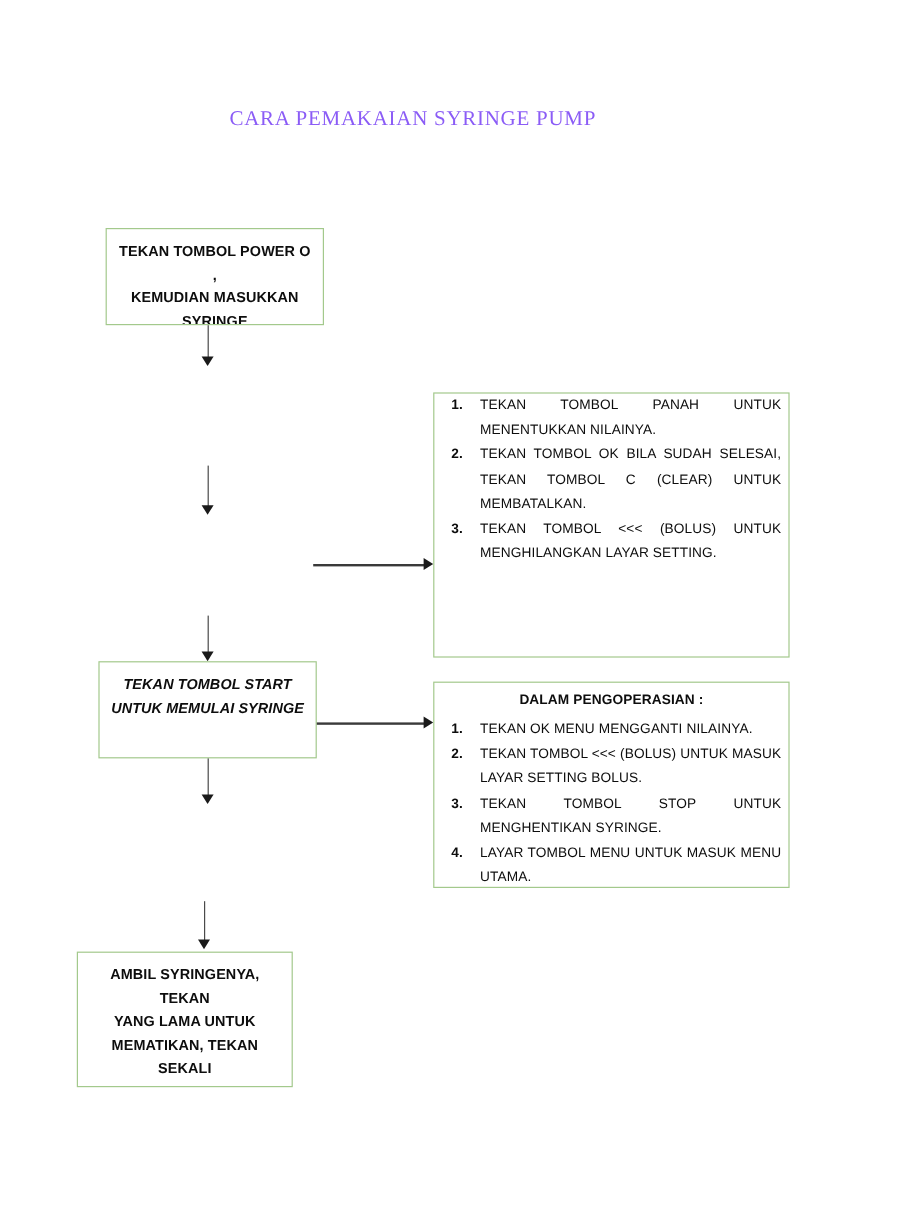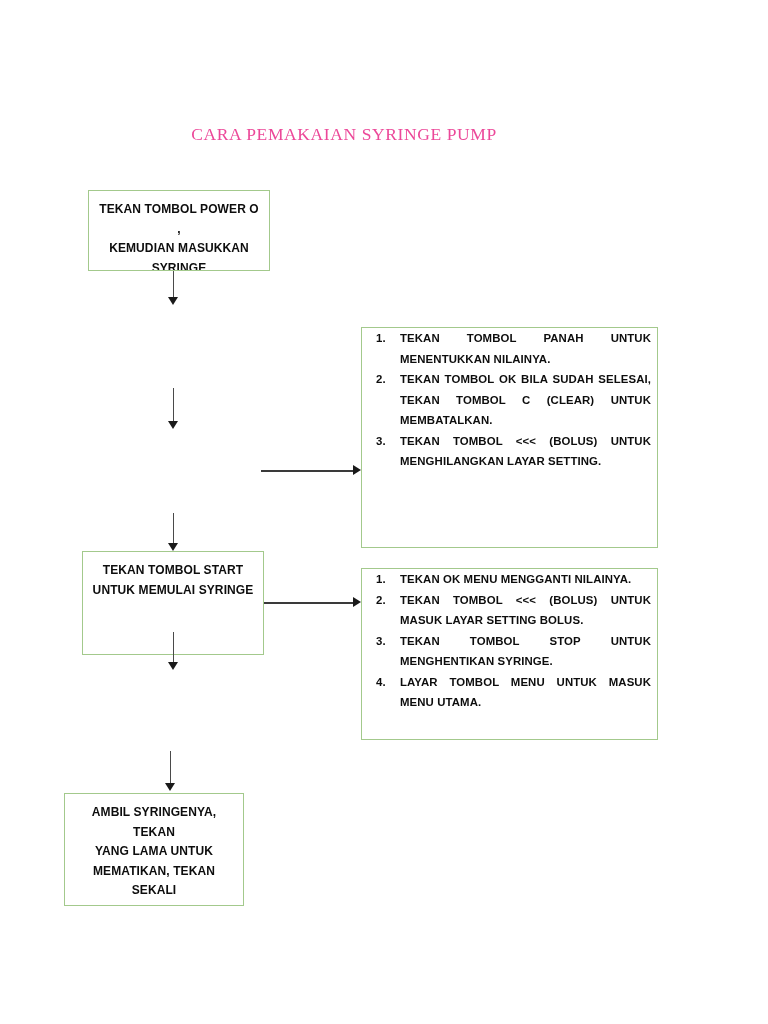--- a/index.html
+++ b/index.html
@@ -27,23 +27,22 @@
   
   .doc-title {
     position: absolute;
     left: 0;
     top: 88px;
     width: 688px;
     text-align: center;
     font-family: "Liberation Serif", serif;
     font-size: 17.5px;
     letter-spacing: 0.6px;
-    color: #ec4899;
+    color: #8b5cf6;
     white-space: nowrap;
-    margin-top: 36px;
   }
 
   
   .flow-box {
     position: absolute;
     box-sizing: border-box;
     border: 1.4px solid #a3c98c;
     background: #ffffff;
     overflow: hidden;
   }
@@ -86,21 +85,21 @@
   ol.note-list {
     margin: 0;
     padding: 0;
     list-style: none;
     counter-reset: noteitem;
   }
   ol.note-list > li {
     position: relative;
     counter-increment: noteitem;
     font-size: 11.4px;
-    font-weight: bold;
+    font-weight: normal;
     line-height: 20.5px;
     text-align: justify;
     text-align-last: left;
     color: #0d0d0d;
     padding-left: 38px;
     padding-right: 6px;
     letter-spacing: 0.1px;
   }
   ol.note-list > li::before {
     content: counter(noteitem) ".";
@@ -159,21 +158,21 @@
   <div class="v-line" style="left:172.5px; top:388px; height:35px;"></div>
   <div class="v-arrow" style="left:167.5px; top:421px;"></div>
 
 
   <div class="v-line" style="left:172.5px; top:513px; height:32px;"></div>
   <div class="v-arrow" style="left:167.5px; top:543px;"></div>
 
   <div class="h-line" style="left:261px; top:470px; width:95px;"></div>
   <div class="h-arrow" style="left:353px; top:465px;"></div>
 
-  <div class="flow-box" style="left:82px; top:551px; width:182px; height:104px;">
+  <div class="flow-box" style="left:82px; top:551px; width:182px; height:81px;font-style:italic;">
     <div class="flow-text">TEKAN TOMBOL START
 UNTUK MEMULAI SYRINGE</div>
   </div>
 
   <div class="v-line" style="left:172.5px; top:632px; height:32px;"></div>
   <div class="v-arrow" style="left:167.5px; top:662px;"></div>
 
   <div class="h-line" style="left:264px; top:602px; width:92px;"></div>
   <div class="h-arrow" style="left:353px; top:597px;"></div>
 
@@ -190,20 +189,21 @@
 
   <div class="note-panel" style="left:361px; top:327px; width:297px; height:221px;">
     <ol class="note-list list-pad-a">
       <li>TEKAN TOMBOL PANAH UNTUK MENENTUKKAN NILAINYA.</li>
       <li>TEKAN TOMBOL OK BILA SUDAH SELESAI, TEKAN TOMBOL C (CLEAR) UNTUK MEMBATALKAN.</li>
       <li>TEKAN TOMBOL &lt;&lt;&lt; (BOLUS) UNTUK MENGHILANGKAN LAYAR SETTING.</li>
     </ol>
   </div>
 
   <div class="note-panel" style="left:361px; top:568px; width:297px; height:172px;">
+    <div class="note-heading">DALAM PENGOPERASIAN :</div>
     <ol class="note-list list-pad-b">
       <li>TEKAN OK MENU MENGGANTI NILAINYA.</li>
       <li>TEKAN TOMBOL &lt;&lt;&lt; (BOLUS) UNTUK MASUK LAYAR SETTING BOLUS.</li>
       <li>TEKAN TOMBOL STOP UNTUK MENGHENTIKAN SYRINGE.</li>
       <li>LAYAR TOMBOL MENU UNTUK MASUK MENU UTAMA.</li>
     </ol>
   </div>
 
 </div>
 

